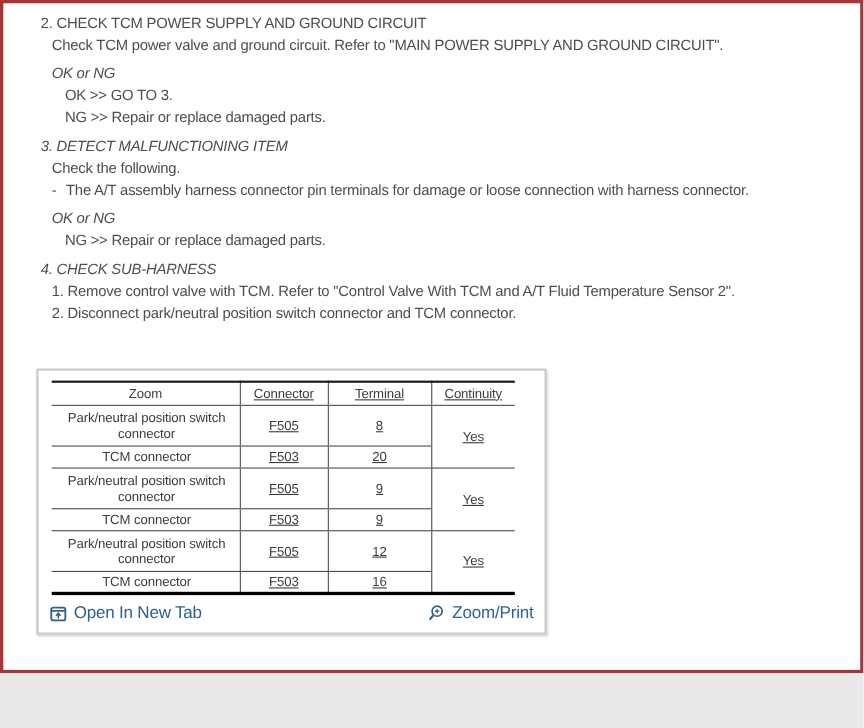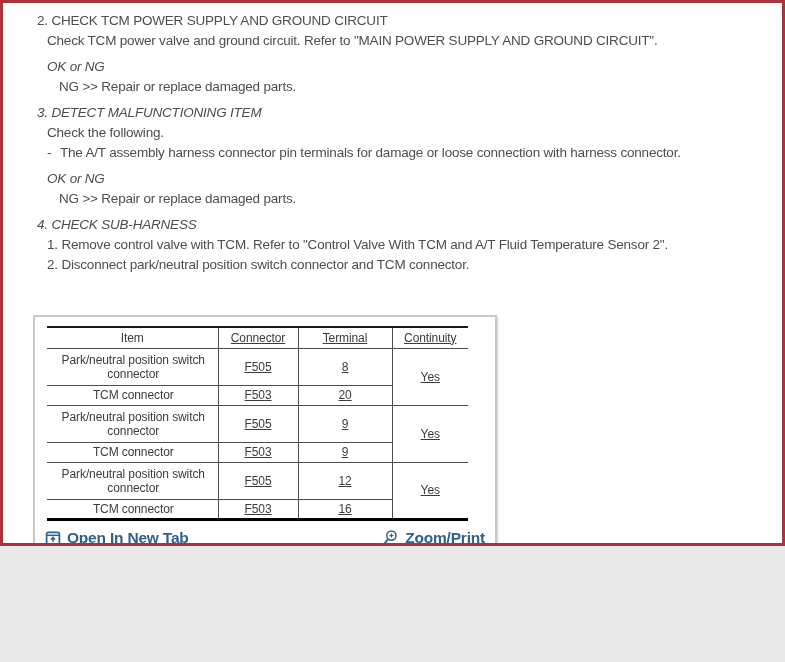--- a/index.html
+++ b/index.html
@@ -2,21 +2,21 @@
 <html><head>
 <meta charset="utf-8">
 <style>
   * { margin: 0; padding: 0; box-sizing: border-box; }
   html, body { background: #e9e9e9; }
   body { font-family: "Liberation Sans", sans-serif; }
 
   .page {
     position: relative;
     width: 785px;
-    height: 546px;
+    height: 612px;
     background: #ffffff;
     border: 3px solid #a63438;
     overflow: hidden;
   }
 
   .content {
     padding-top: 8px;
     color: #4d4d4d;
     font-size: 13.5px;
     letter-spacing: -0.2px;
@@ -70,21 +70,20 @@
   .dtable tr.tall td { height: 37px; }
   .dtable tr.short td { height: 20px; }
   .dtable td.item { text-align: center; padding-left: 7px; padding-right: 5px; }
 
   
   .linkbar {
     display: flex;
     justify-content: space-between;
     align-items: center;
     padding: 7px 10px 7px 10px;
-    font-weight: bold;
   }
   .linkbar a {
     display: flex;
     align-items: center;
     gap: 6px;
     color: #2e618e;
     font-size: 15.5px;
     letter-spacing: -0.2px;
     text-decoration: none;
     cursor: pointer;
@@ -94,20 +93,21 @@
 </style>
 </head>
 <body>
 
 <div class="page">
   <div class="content">
 
     <div class="t-line ind0">2. CHECK TCM POWER SUPPLY AND GROUND CIRCUIT</div>
     <div class="t-line ind1">Check TCM power valve and ground circuit. Refer to "MAIN POWER SUPPLY AND GROUND CIRCUIT".</div>
     <div class="t-line ind1 gap-above">OK or NG</div>
+    <div class="t-line ind2">OK &gt;&gt; GO TO 3.</div>
     <div class="t-line ind2">NG &gt;&gt; Repair or replace damaged parts.</div>
 
     <div class="t-line ind0 gap-above">3. DETECT MALFUNCTIONING ITEM</div>
     <div class="t-line ind1">Check the following.</div>
     <div class="bullet-line">
       <span class="dash">-</span>
       <span>The A/T assembly harness connector pin terminals for damage or loose connection with harness connector.</span>
     </div>
     <div class="t-line ind1 gap-above">OK or NG</div>
     <div class="t-line ind2">NG &gt;&gt; Repair or replace damaged parts.</div>
@@ -119,21 +119,21 @@
     <div class="card">
       <table class="dtable">
         <colgroup>
           <col class="c-item">
             <col class="c-conn">
             <col class="c-term">
             <col class="c-cont">
         </colgroup>
         <thead>
           <tr>
-            <th>Item</th>
+            <th>Zoom</th>
             <th>Connector</th>
             <th>Terminal</th>
             <th>Continuity</th>
           </tr>
         </thead>
         <tbody>
           <tr class="tall">
             <td class="item">Park/neutral position switch connector</td>
             <td>F505</td>
             <td>8</td>

